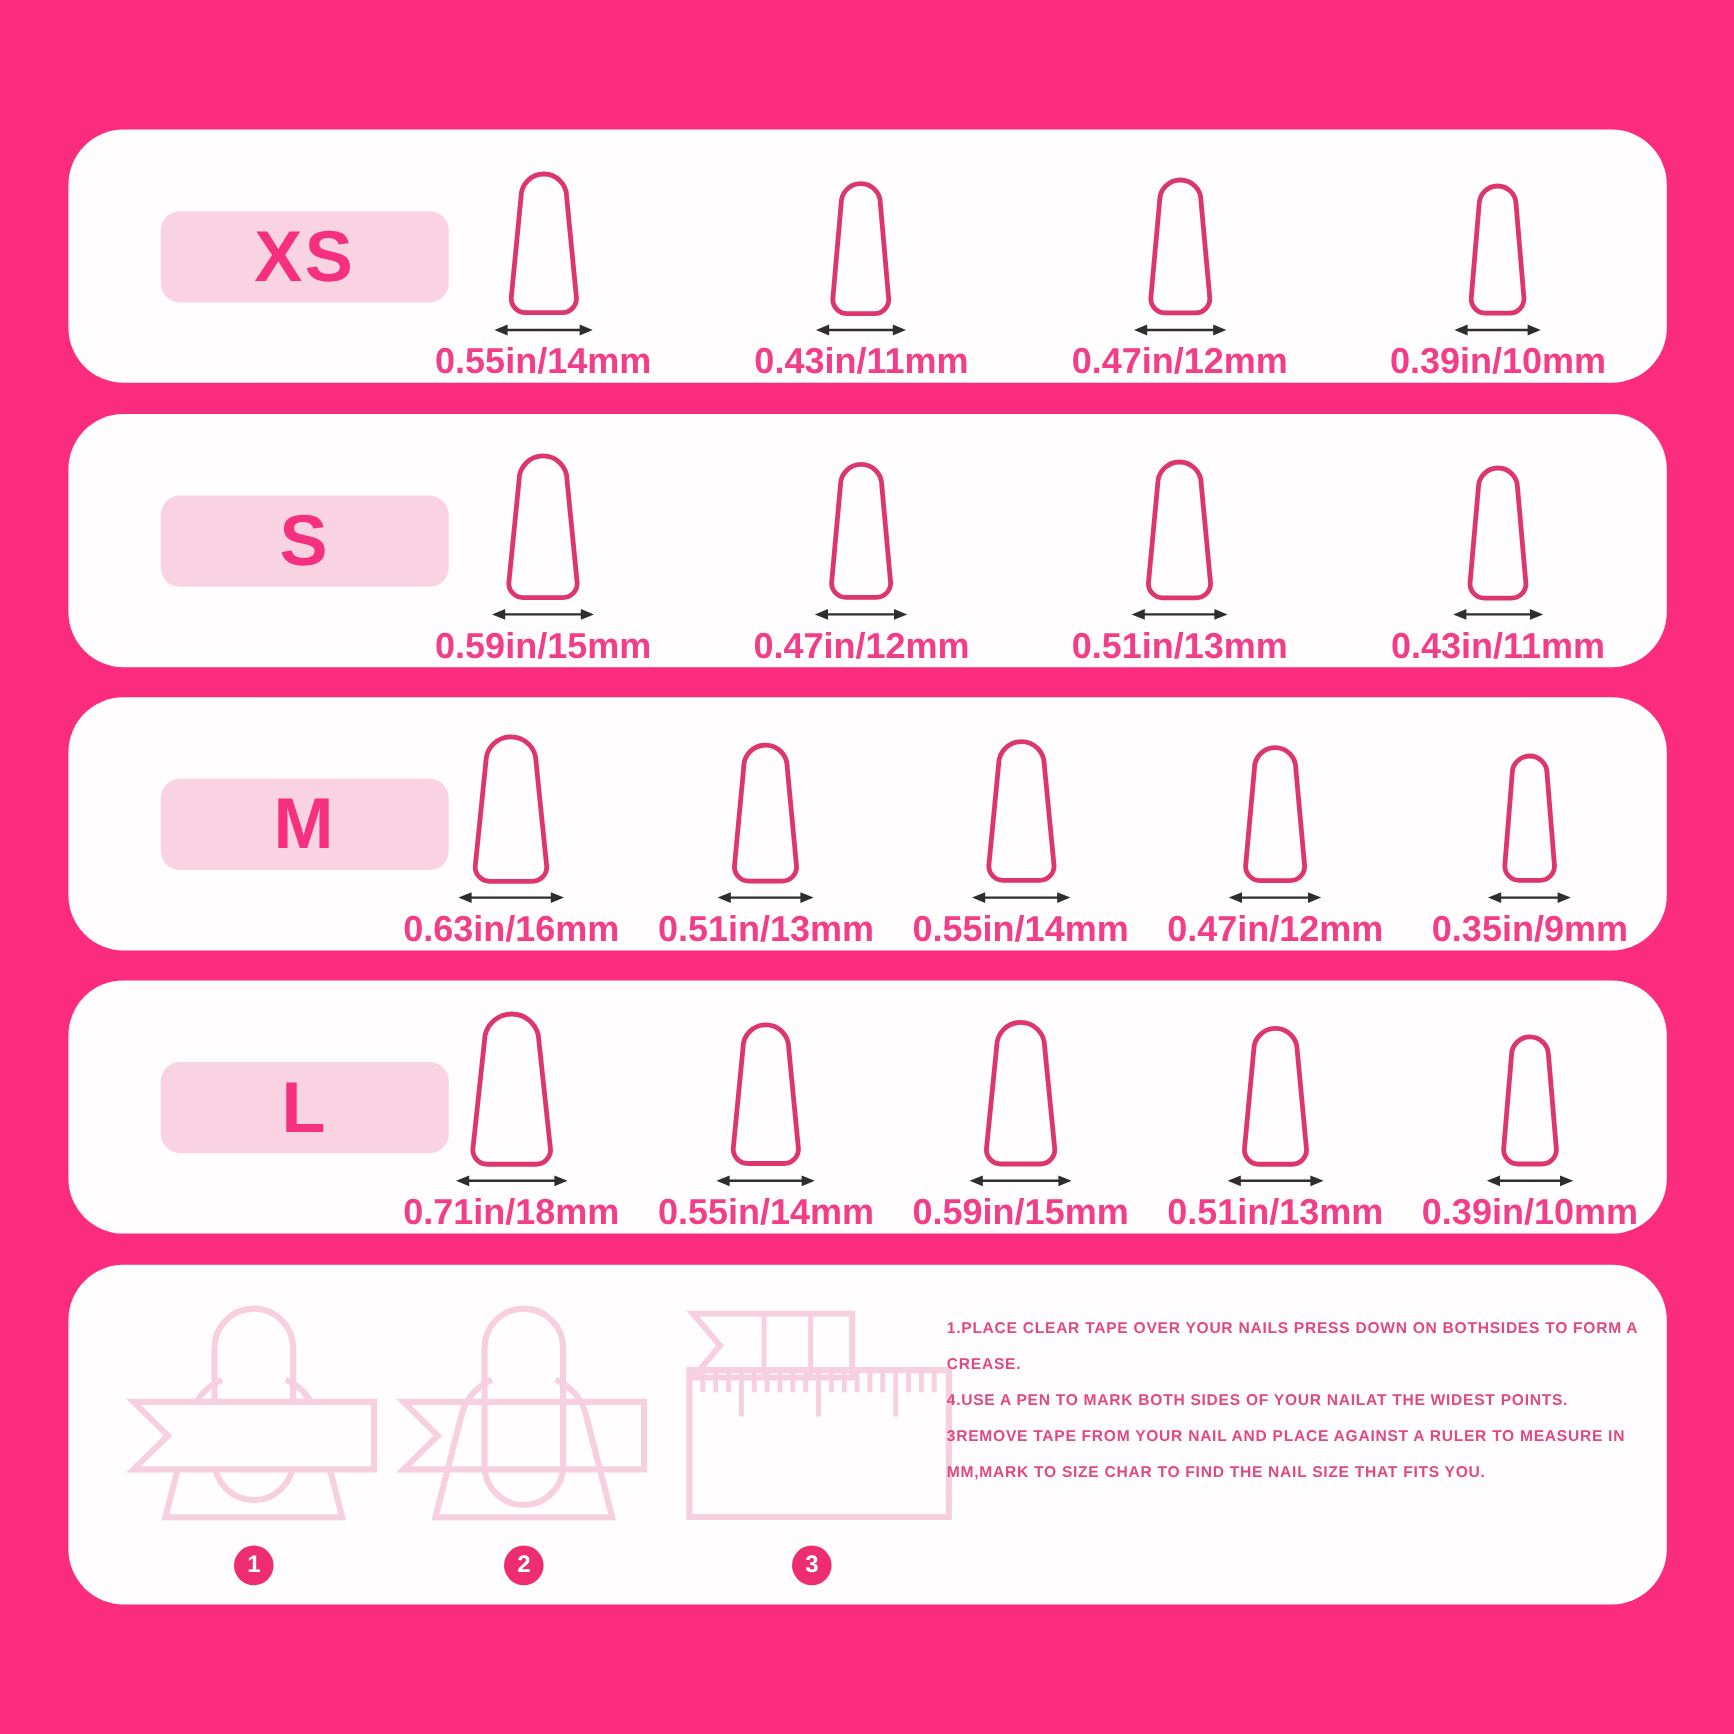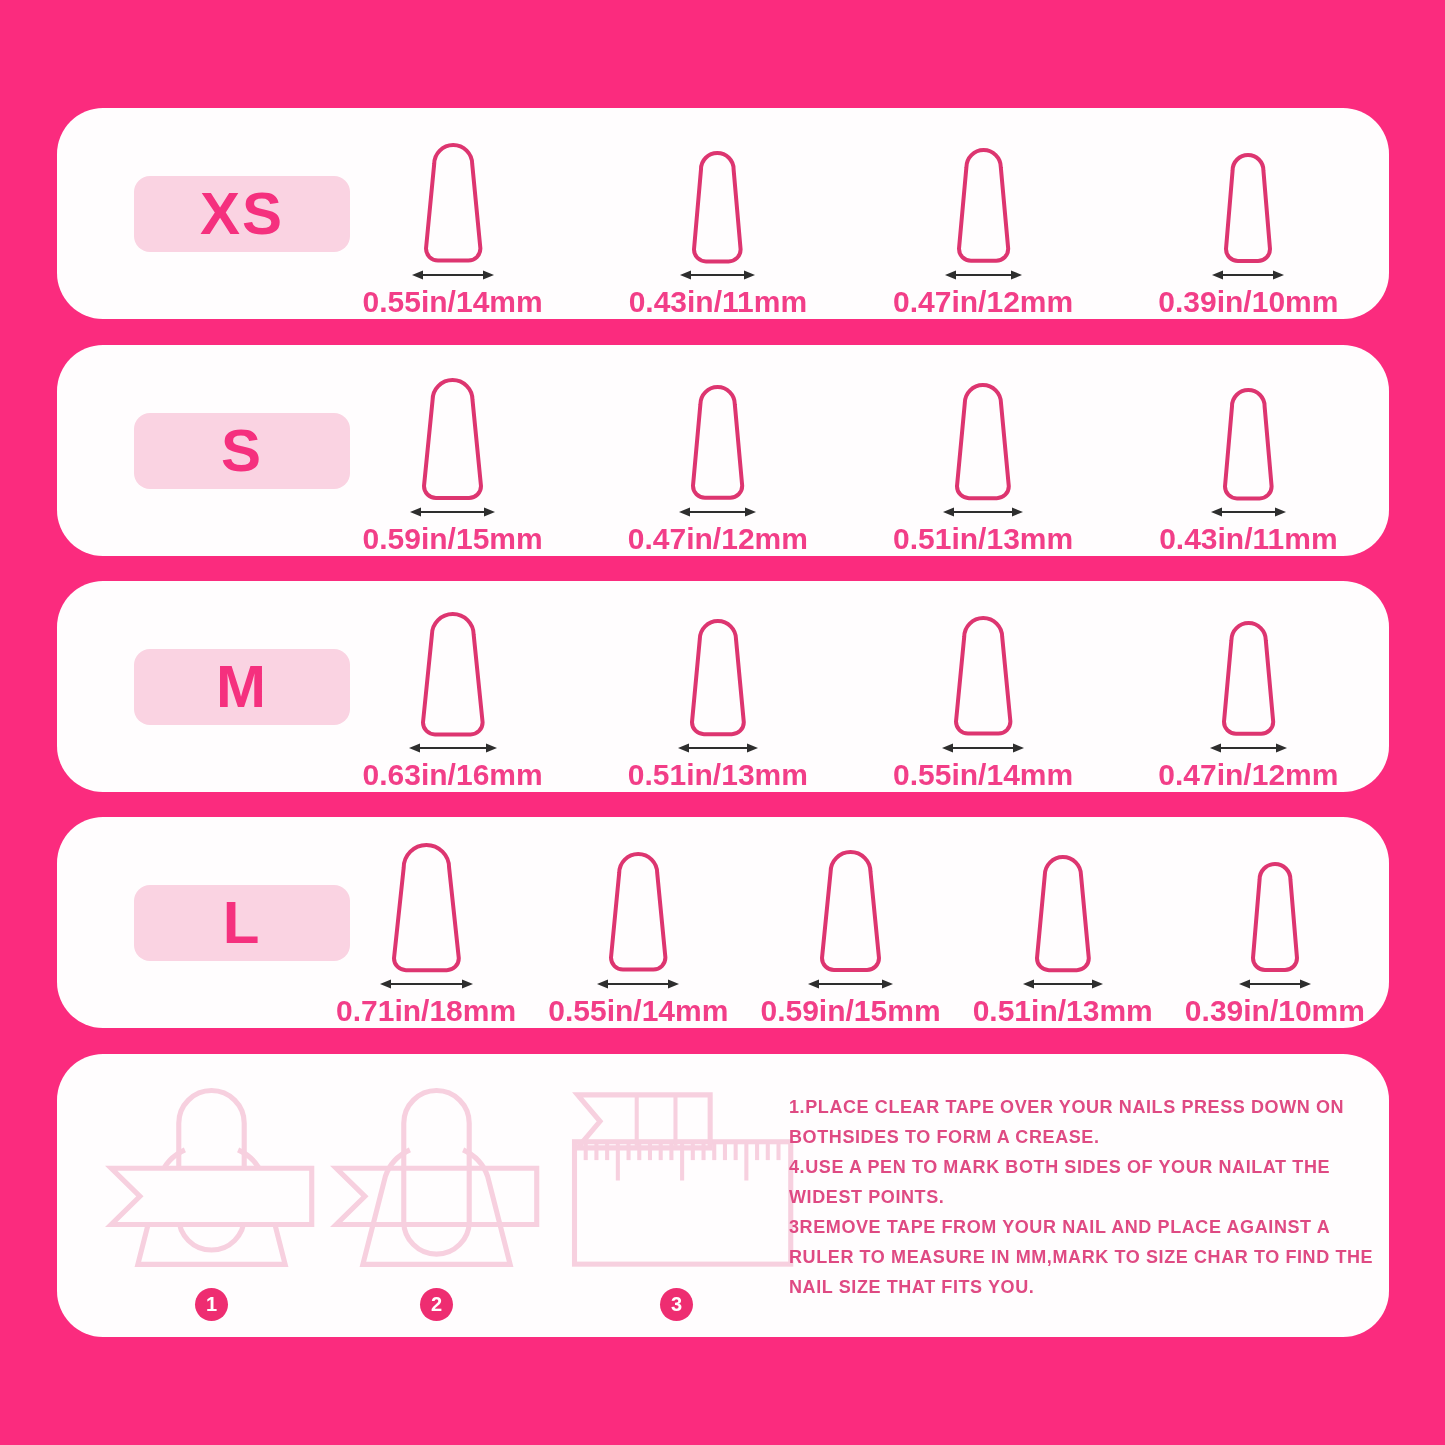--- a/index.html
+++ b/index.html
@@ -29,21 +29,21 @@
     width:1332px;
     background:var(--panel);
     border-radius:46px;
   }
   .size-panel{height:211px;}
   .size-badge{
     position:absolute;
     left:77px;
     top:50%;
     transform:translateY(-50%);
-    width:216px;
+    width:240px;
     height:76px;
     border-radius:16px;
     background:var(--badge-bg);
     display:flex;
     align-items:center;
     justify-content:center;
   }
   .size-badge span{
     font-size:60px;
     font-weight:bold;
@@ -106,21 +106,21 @@
     align-items:center;
     justify-content:center;
   }
   .instruction-text{
     position:absolute;
     left:732px;
     top:38px;
     width:585px;
   }
   .instruction-text p{
-    font-size:18px;
+    font-size:13px;
     font-weight:bold;
     letter-spacing:0.6px;
     line-height:30px;
     color:var(--instruction-text);
   }
   svg{display:block;}
 </style>
 </head>
 <body>
 
@@ -269,20 +269,31 @@
       <div class="nail-cell">
         <svg width="55" height="117" viewBox="0 0 55 117">
           <path d="M3.0,101.8 L10.4,20.2 A17.2,17.2 0 0 1 44.8,20.2 L52.2,101.8 A12,12 0 0 1 40.2,113.8 L15.0,113.8 A12,12 0 0 1 3.0,101.8 Z" fill="none" stroke="var(--nail-outline)" stroke-width="4"></path>
         </svg>
         <svg class="arrow" width="77" height="14" viewBox="0 0 77 14">
           <line x1="9" y1="7" x2="68" y2="7" stroke="var(--arrow)" stroke-width="2"></line>
           <polygon points="0,7 11,2.5 11,11.5" fill="var(--arrow)"></polygon>
           <polygon points="77,7 66,2.5 66,11.5" fill="var(--arrow)"></polygon>
         </svg>
         <div class="measure-label">0.47in/12mm</div>
+      </div>
+      <div class="nail-cell">
+        <svg width="47" height="110" viewBox="0 0 47 110">
+          <path d="M3.0,94.6 L9.2,17.5 A14.5,14.5 0 0 1 38.2,17.5 L44.4,94.6 A12,12 0 0 1 32.4,106.6 L15.0,106.6 A12,12 0 0 1 3.0,94.6 Z" fill="none" stroke="var(--nail-outline)" stroke-width="4"></path>
+        </svg>
+        <svg class="arrow" width="69" height="14" viewBox="0 0 69 14">
+          <line x1="9" y1="7" x2="60" y2="7" stroke="var(--arrow)" stroke-width="2"></line>
+          <polygon points="0,7 11,2.5 11,11.5" fill="var(--arrow)"></polygon>
+          <polygon points="69,7 58,2.5 58,11.5" fill="var(--arrow)"></polygon>
+        </svg>
+        <div class="measure-label">0.35in/9mm</div>
       </div>
     </div>
 </section>
 
 <section class="panel size-panel" style="top:817px">
   <div class="size-badge">
     <span>L</span>
   </div>
   <div class="nails-row">
       <div class="nail-cell">

